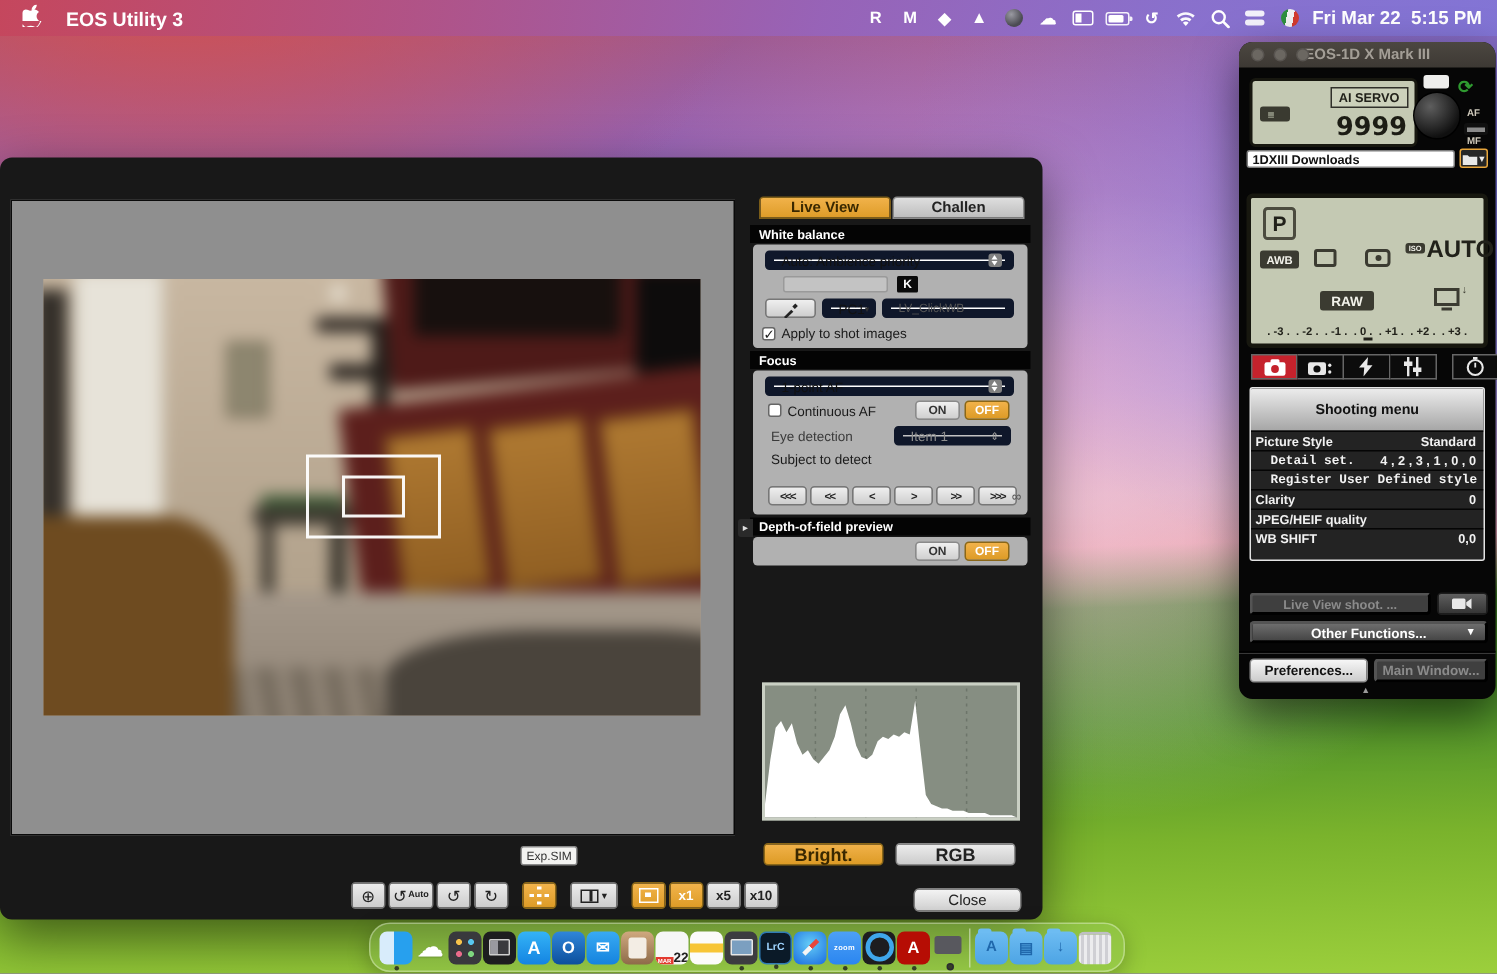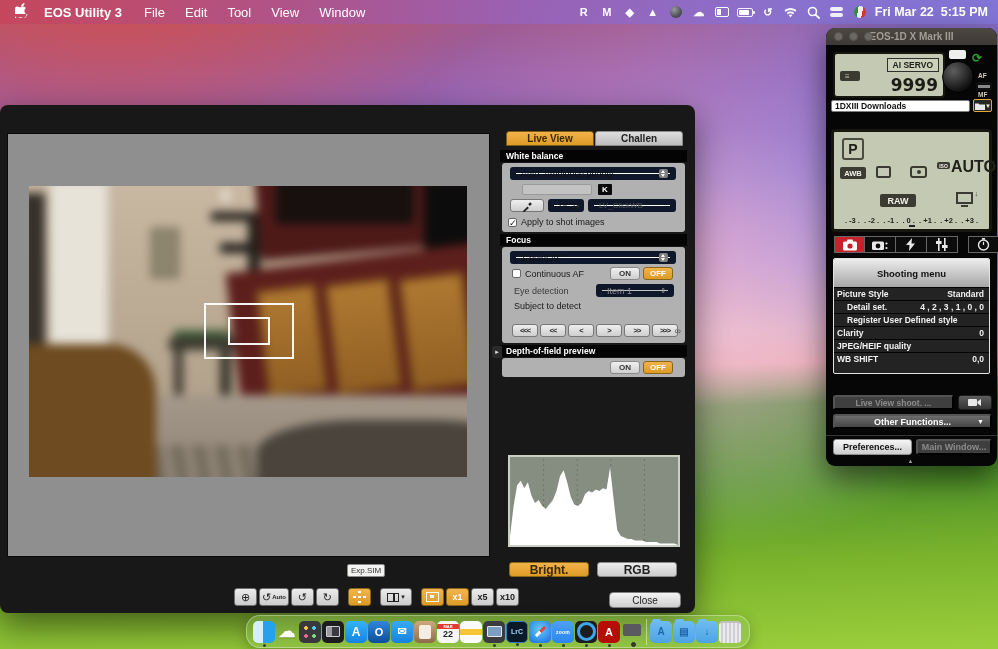--- a/index.html
+++ b/index.html
@@ -140,21 +140,21 @@
   .ctab { width:31px; height:17px; background:#0c0c0c; border:1px solid #666; border-left:none;
     display:flex; align-items:center; justify-content:center; }
   .ctab:first-child { border-left:1px solid #666; background:#c5222c; }
   .ctab.clock { margin-left:10px; border-left:1px solid #666; }
   #smenu { position:absolute; left:7px; top:230px; width:157px; height:116px; border:1px solid #e3e3e3; border-radius:2px;
     overflow:hidden; background:#232323; }
   #smenu .hd { height:28px; background:linear-gradient(#ececec,#a6a6a6); color:#111; font-size:9.5px; font-weight:bold;
     display:flex; align-items:center; justify-content:center; }
   .sm-row { height:13px; display:flex; align-items:center; border-top:1px solid #050505; padding:0 3px; }
   .sm-row .sm-l { font-size:8.5px; font-weight:bold; color:#f2f2f2; flex:0 0 auto; }
-  .sm-row.ind .sm-l { padding-left:10px; }
+  .sm-row.ind .sm-l { padding-left:10px;font-family:Liberation Mono, monospace; }
   .sm-row .sm-v { font-size:8.5px; font-weight:bold; color:#f2f2f2; margin-left:auto; padding-right:2px; }
   .sm-row:nth-child(2) .sm-v, .sm-row:nth-child(2) { }
   .dkbtn { position:absolute; border-radius:3px; font-weight:bold; display:flex; align-items:center; justify-content:center; }
   #lvshoot { left:7px; top:367px; width:121px; height:15px; background:#3f3f3f; color:#8b8b8b; font-size:8.5px; }
   #moviebtn { left:132px; top:367px; width:34px; height:15px; background:linear-gradient(#5e5e5e,#353535); border:1px solid #1c1c1c; }
   #otherfn { left:7px; top:386px; width:159px; height:15px; background:linear-gradient(#6d6d6d,#454545); color:#fff; font-size:9px; }
   #otherfn .dn { position:absolute; right:6px; font-size:7px; }
   #camdivider { position:absolute; left:0; right:0; top:406px; border-top:1px solid #000; box-shadow:0 1px 0 #383838; }
   #prefbtn { left:7px; top:411px; width:79px; height:16px; background:linear-gradient(#f6f6f6,#cdcdcd); border:1px solid #8e8e8e; color:#111; font-size:9px; }
   #mainwinbtn { left:90px; top:411px; width:76px; height:16px; background:#3f3f3f; color:#8b8b8b; font-size:9px; }
@@ -177,21 +177,21 @@
   .d-launch::before { content:""; width:12px; height:12px;
     background:radial-gradient(circle 2px at 2px 2px,#f6c24a 95%,transparent), radial-gradient(circle 2px at 10px 2px,#58c7f0 95%,transparent),
     radial-gradient(circle 2px at 2px 10px,#e86a8a 95%,transparent), radial-gradient(circle 2px at 10px 10px,#7ed67e 95%,transparent); }
   .d-mission { background:#1d1d1f; }
   .d-mission::before { content:""; width:12px; height:9px; border:1px solid #cfcfcf; border-radius:1px; background:linear-gradient(90deg,#9a9aa0 40%,#3a3a3e 40%); }
   .d-appstore { background:linear-gradient(#34b3f6,#1484e2); color:#fff; font-size:12px; }
   .d-outlook { background:linear-gradient(#2f86da,#0c4f9c); color:#fff; font-size:11px; }
   .d-mail { background:linear-gradient(#38aaf3,#1583de); color:#fff; font-size:11px; }
   .d-contacts { background:linear-gradient(#cfa87e,#8e6b49); }
   .d-contacts::before { content:""; width:12px; height:14px; background:#f3ede4; border-radius:2px; }
-  .d-cal { background:#f6f6f6; flex-direction:column; overflow:hidden; }
+  .d-cal { background:#f6f6f6; flex-direction:row; overflow:hidden;align-items:flex-end; }
   .d-cal .mon { background:#e33b30; color:#fff; font-size:4px; width:100%; text-align:center; line-height:5px; }
   .d-cal .day { color:#222; font-size:9px; line-height:10px; }
   .d-notes { background:#fbfbf9; flex-direction:column; overflow:hidden; }
   .d-notes::before { content:""; width:100%; height:6px; background:#f7c536; }
   .d-share { background:#3c3c40; }
   .d-share::before { content:""; width:13px; height:9px; border:1px solid #e6e6e6; border-radius:1px; background:#7b9fc0; }
   .d-lrc { background:#0b1a28; border:1px solid #2f7bb5; color:#9fd4ff; font-size:7px; }
   .d-safari { background:radial-gradient(circle at 50% 38%,#64ccf6,#1a6ce0); }
   .d-safari::before { content:""; width:3px; height:13px; background:linear-gradient(#e8453a 50%,#f5f5f5 50%); transform:rotate(45deg); }
   .d-zoom { background:linear-gradient(#4da0f6,#2b86f0); color:#fff; font-size:5px; letter-spacing:.2px; }
@@ -233,21 +233,20 @@
 <div id="screen">
 
   <div id="menubar">
     <div class="left">
       <span class="apple">
         <svg width="13" height="15" viewBox="0 0 13 15">
             <path fill="#fff" d="M9.5 0c.1 1-.3 1.9-.9 2.6-.6.7-1.6 1.2-2.5 1.1-.1-.9.4-1.9 1-2.5C7.7.5 8.7.1 9.5 0zM12.6 11c-.4 1-.6 1.4-1.2 2.3-.8 1.2-1.9 2.7-3.2 2.7-1.2 0-1.6-.8-3.2-.8-1.6 0-2 .8-3.2.8C.5 16-.5 14.6-1.3 13.4h1.6c.6.9 1.3 1.6 2 1.6.9 0 1.3-.8 3.2-.8s2.2.8 3.2.8c.7 0 1.4-.8 2-1.6.4-.7.6-1 .9-1.7.1-.2 0-.5-.2-.6-1.2-.6-2-1.8-2-3.2 0-1.2.6-2.3 1.6-2.9-.8-1-1.9-1.6-3-1.6-1.3 0-1.8.8-2.8.8-1 0-1.8-.8-3-.8C.9 3.4-.8 5.1-.8 8c0 1 .2 2 .5 3h12.9z"></path>
           </svg>
       </span>
       <span class="app-name">EOS Utility 3</span>
-      <span id="menus"><span class="menu-item">File</span><span class="menu-item">Edit</span><span class="menu-item">Tool</span><span class="menu-item">View</span><span class="menu-item">Window</span></span>
     </div>
     <div class="right">
       <span class="mbi">R</span>
       <span class="mbi">M</span>
       <span class="mbi">◆</span>
       <span class="mbi">▲</span>
       <span class="mbi">
           <span class="i-cam"></span>
         </span>
       <span class="mbi">☁</span>

